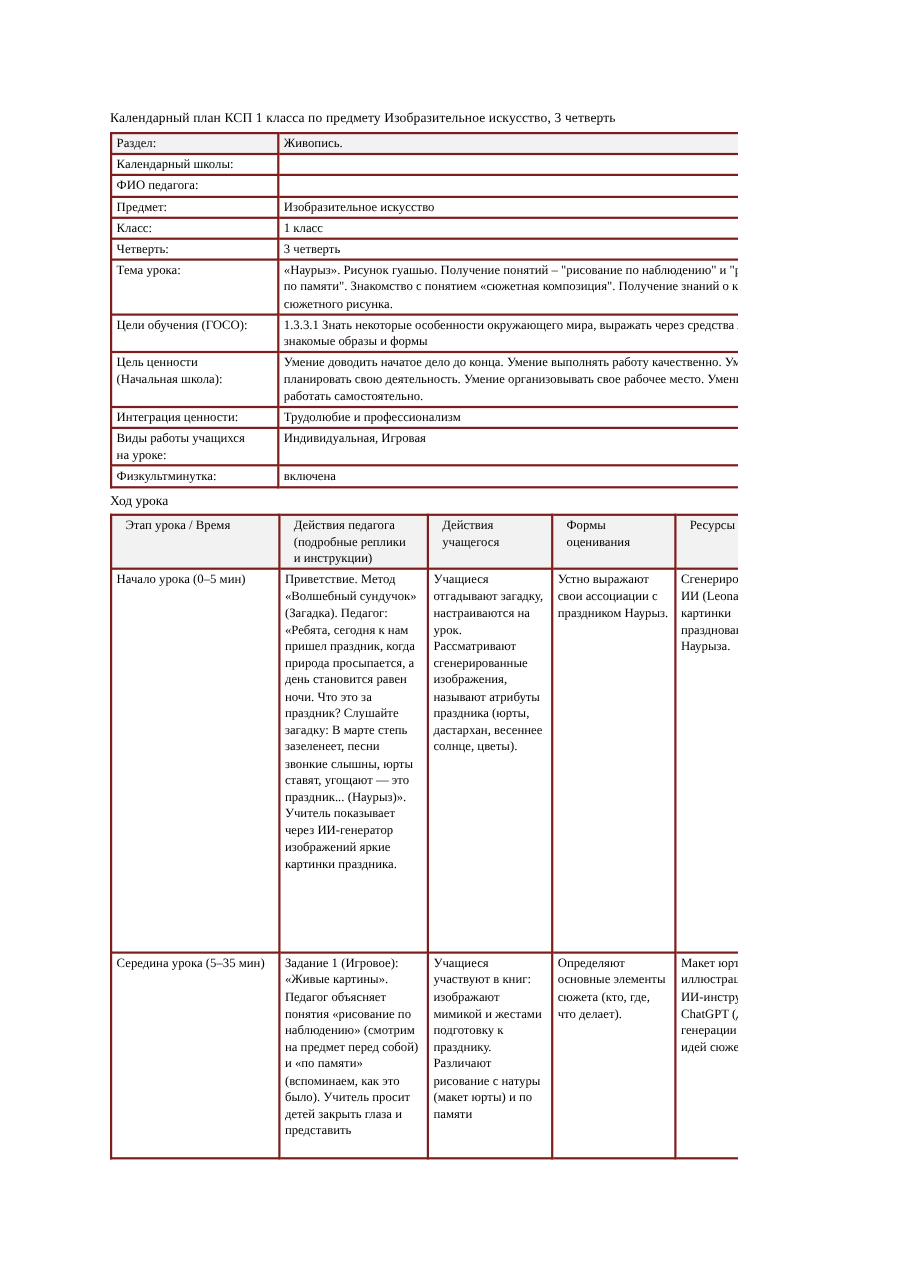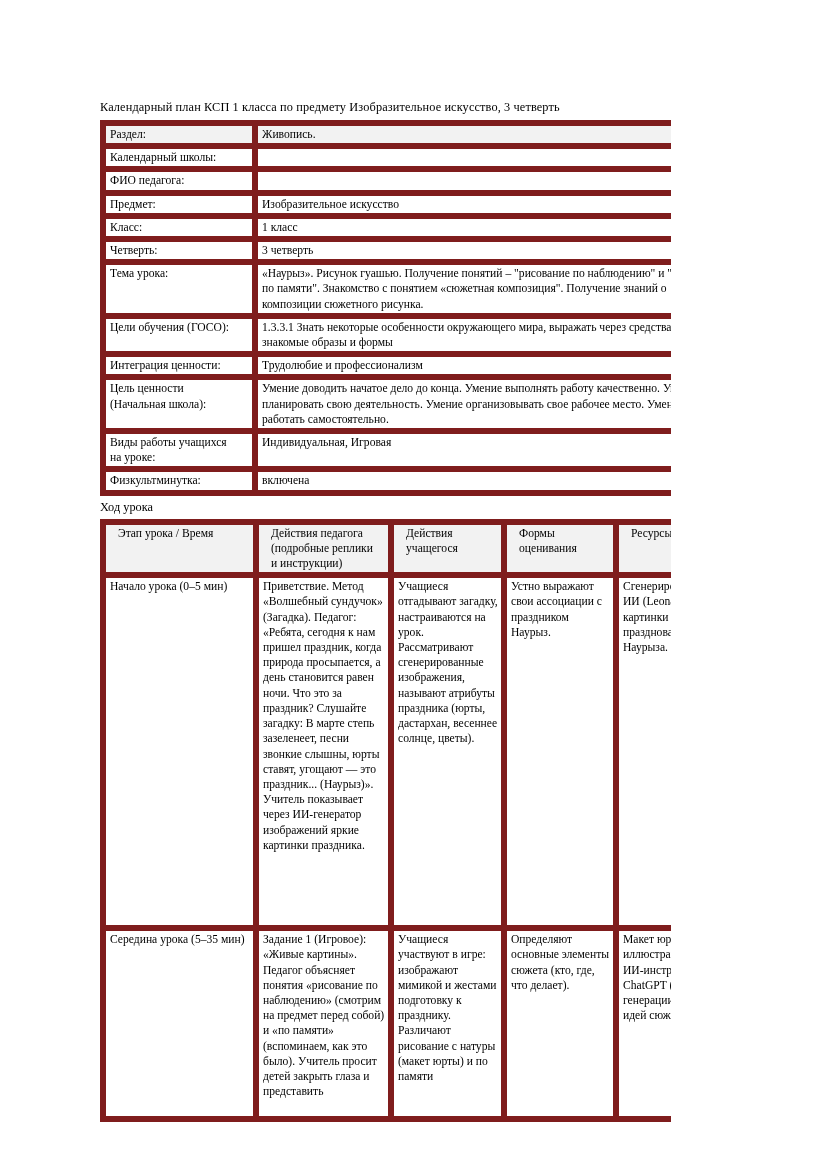--- a/index.html
+++ b/index.html
@@ -40,21 +40,21 @@
     margin: 3px 0 4px 0;
   }
   table {
     border-collapse: collapse;
     width: 628px;
     table-layout: fixed;
     font-size: 11.6px;
     line-height: 15.2px;
   }
   table td, table th {
-    border: 6px solid #7f1d1d;
+    border: 2px solid #7f1d1d;
     padding: 1px 3px 1px 4px;
     vertical-align: top;
     text-align: left;
     font-weight: normal;
     word-wrap: break-word;
     overflow-wrap: break-word;
     hyphens: none;
   }
   
   .info-table col.c-label { width: 152px; }
@@ -113,26 +113,26 @@
           </tr>
           <tr>
             <td>Тема урока:</td>
             <td>«Наурыз». Рисунок гуашью. Получение понятий – "рисование по наблюдению" и "рисование по памяти". Знакомство с понятием «сюжетная композиция". Получение знаний о композиции сюжетного рисунка.</td>
           </tr>
           <tr>
             <td>Цели обучения (ГОСО):</td>
             <td>1.3.3.1 Знать некоторые особенности окружающего мира, выражать через средства живописи знакомые образы и формы</td>
           </tr>
           <tr>
+            <td>Цель ценности<br>(Начальная школа):</td>
+            <td>Умение доводить начатое дело до конца. Умение выполнять работу качественно. Умение планировать свою деятельность. Умение организовывать свое рабочее место. Умение работать самостоятельно.</td>
+          </tr>
+          <tr>
             <td>Интеграция ценности:</td>
             <td>Трудолюбие и профессионализм</td>
-          </tr>
-          <tr>
-            <td>Цель ценности<br>(Начальная школа):</td>
-            <td>Умение доводить начатое дело до конца. Умение выполнять работу качественно. Умение планировать свою деятельность. Умение организовывать свое рабочее место. Умение работать самостоятельно.</td>
           </tr>
           <tr>
             <td>Виды работы учащихся<br>на уроке:</td>
             <td>Индивидуальная, Игровая</td>
           </tr>
           <tr>
             <td>Физкультминутка:</td>
             <td>включена</td>
           </tr>
         </tbody>
@@ -161,21 +161,21 @@
           <tr class="row-start">
             <td>Начало урока (0–5 мин)</td>
             <td>Приветствие. Метод «Волшебный сундучок» (Загадка). Педагог: «Ребята, сегодня к нам пришел праздник, когда природа просыпается, а день становится равен ночи. Что это за праздник? Слушайте загадку: В марте степь зазеленеет, песни звонкие слышны, юрты ставят, угощают — это праздник... (Наурыз)». Учитель показывает через ИИ-генератор изображений яркие картинки праздника.</td>
             <td>Учащиеся отгадывают загадку, настраиваются на урок. Рассматривают сгенерированные изображения, называют атрибуты праздника (юрты, дастархан, весеннее солнце, цветы).</td>
             <td>Устно выражают свои ассоциации с праздником Наурыз.</td>
             <td>Сгенерированные ИИ (Leonardo.Ai) картинки празднования Наурыза.</td>
           </tr>
           <tr class="row-middle">
             <td>Середина урока (5–35 мин)</td>
             <td>Задание 1 (Игровое): «Живые картины». Педагог объясняет понятия «рисование по наблюдению» (смотрим на предмет перед собой) и «по памяти» (вспоминаем, как это было). Учитель просит детей закрыть глаза и представить</td>
-            <td>Учащиеся участвуют в игре: изображают мимикой и жестами подготовку к празднику. Различают рисование с натуры (макет юрты) и по памяти</td>
+            <td>Учащиеся участвуют в книг: изображают мимикой и жестами подготовку к празднику. Различают рисование с натуры (макет юрты) и по памяти</td>
             <td>Определяют основные элементы сюжета (кто, где, что делает).</td>
             <td>Макет юрты, иллюстрации книг. ИИ-инструмент: ChatGPT (для генерации списка идей сюжетов).</td>
           </tr>
         </tbody>
     </table>
 
   </div>
 </div>
 
 </body></html>

